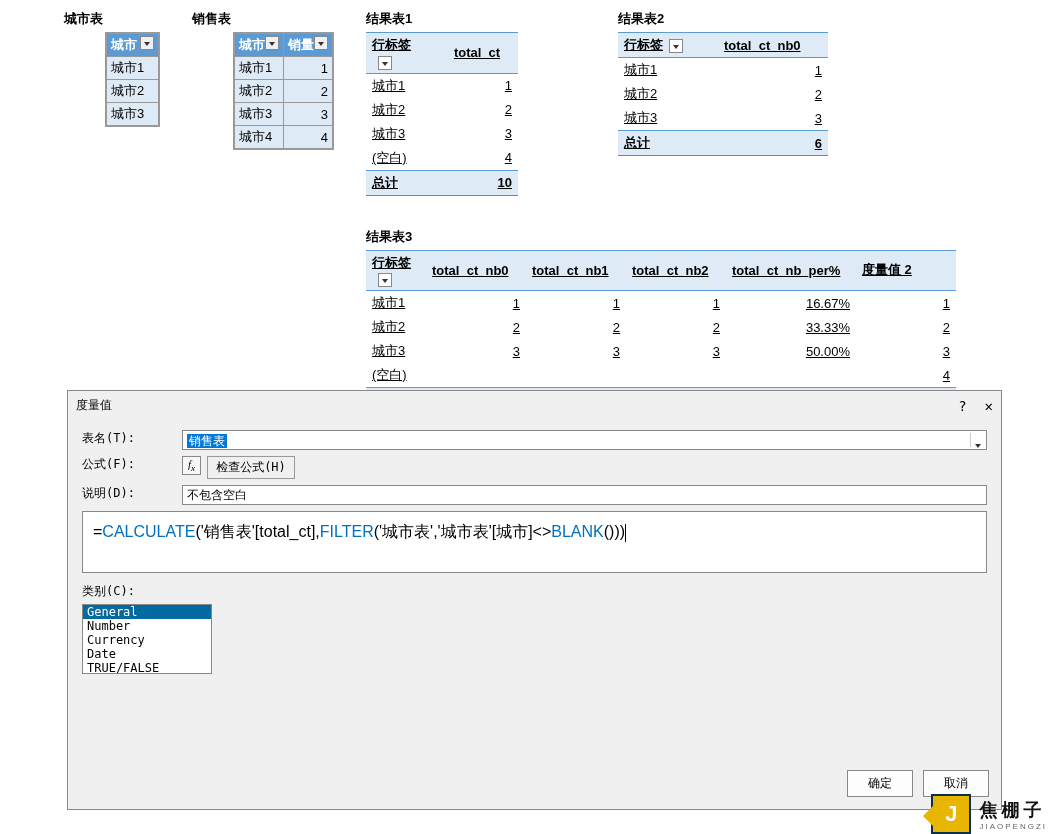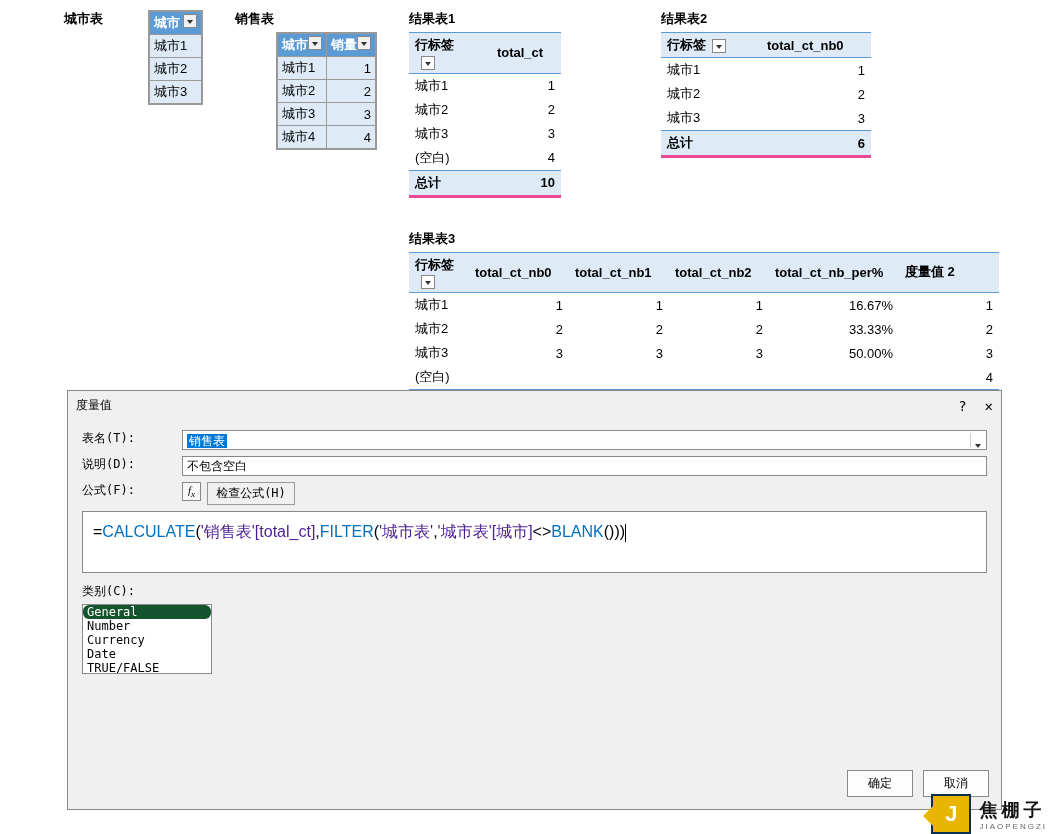--- a/index.html
+++ b/index.html
@@ -10,30 +10,30 @@
   .small-table { border: 1px solid #999; margin-left: 41px; }
   .small-table table { border-collapse: collapse; }
   .small-table th { background: #5b9bd5; color: #fff; font-weight: bold; font-size: 13px; padding: 2px 4px; text-align: left; border: 1px solid #999; position: relative; }
   .small-table td { background: #deebf7; padding: 2px 4px; border: 1px solid #999; font-size: 13px; }
   .small-table.city th { width: 52px; }
   .small-table.sales td:nth-child(2) { text-align: right; }
   
   .dropdown-icon { display: inline-block; width: 14px; height: 14px; background: #f0f0f0; border: 1px solid #888; position: relative; vertical-align: middle; float: right; }
   .dropdown-icon::after { content: ""; position: absolute; left: 3px; top: 5px; border-left: 3px solid transparent; border-right: 3px solid transparent; border-top: 4px solid #333; }
   .pivot-title { font-weight: bold; font-size: 13px; }
-  .pivot { border-collapse: collapse; }
+  .pivot { border-collapse: collapse; text-decoration: underline; }
   .pivot th { background: #deebf7; padding: 3px 6px; text-align: left; border-top: 1px solid #5b9bd5; border-bottom: 1px solid #5b9bd5; font-size: 13px; font-weight: bold; }
   .pivot td { padding: 3px 6px; font-size: 13px; }
   .pivot td.num { text-align: right; }
-  .pivot tr.total td { background: #deebf7; font-weight: bold; border-top: 1px solid #5b9bd5; border-bottom: 3px solid #ec4899; }
+  .pivot tr.total td { background: #deebf7; font-weight: bold; border-top: 1px solid #5b9bd5; border-bottom: 1px solid #ec4899; }
   .pivot .label-cell { position: relative; }
   .pivot .dd { display: inline-block; width: 14px; height: 14px; background: #fff; border: 1px solid #888; position: relative; vertical-align: middle; margin-left: 6px; }
   .pivot .dd::after { content: ""; position: absolute; left: 3px; top: 5px; border-left: 3px solid transparent; border-right: 3px solid transparent; border-top: 4px solid #333; }
   
-  .col1 { display: flex; flex-direction: row; gap: 4px; }
+  .col1 { display: flex; flex-direction: column; gap: 4px; }
   .col2 { display: flex; flex-direction: column; gap: 4px; }
   
   .pivot-row { display: flex; gap: 100px; }
   .pivot-block { display: flex; flex-direction: column; gap: 4px; }
   
   .right-col { display: flex; flex-direction: column; gap: 32px; }
   
   
   .dialog { position: absolute; left: 67px; top: 390px; width: 935px; height: 420px; border: 1px solid #888; background: #f0f0f0; font-family: "SimSun", monospace; font-size: 12px; }
   .dialog-title-bar { display: flex; justify-content: space-between; align-items: center; padding: 6px 8px; background: #f0f0f0; }
@@ -48,27 +48,27 @@
   .combo { position: relative; }
   .combo .combo-arrow { position: absolute; right: 2px; top: 2px; width: 14px; height: 14px; border-left: 1px solid #ccc; text-align: center; }
   .combo .combo-arrow::after { content: ""; display: inline-block; border-left: 3px solid transparent; border-right: 3px solid transparent; border-top: 4px solid #333; position: relative; top: 4px; }
   .selected-text { background: #0078d7; color: #fff; padding: 0 2px; }
   
   .fx-btn { display: inline-block; border: 1px solid #888; padding: 1px 5px; font-style: italic; font-size: 11px; margin-right: 6px; background: #f8f8f8; font-family: serif; }
   .check-btn { display: inline-block; border: 1px solid #999; padding: 2px 8px; font-size: 12px; background: #f0f0f0; }
   
   .formula-box { margin-top: 6px; border: 1px solid #888; background: #fff; padding: 10px; font-size: 16px; height: 62px; font-family: "Microsoft YaHei", Arial; }
   .formula-box .fn { color: #0070c0; }
-  .formula-box .str { color: #4c1d95; }
+  .formula-box .str { color: #000000; }
   .cursor-bar { display: inline-block; width: 1px; height: 18px; background: #000; vertical-align: middle; }
   
   .format-label { margin: 10px 0 4px 0; font-size: 12px; }
   .category-box { border: 1px solid #888; background: #fff; width: 130px; height: 70px; overflow: auto; font-size: 12px; font-family: "SimSun", monospace; }
   .category-box div { padding: 0px 4px; }
-  .category-box .sel { background: #14532d; color: #fff; border-radius: 6px; }
+  .category-box .sel { background: #0369a1; color: #fff; }
   
   .dialog-buttons { position: absolute; right: 12px; bottom: 12px; display: flex; gap: 10px; }
   .dialog-buttons button { border: 1px solid #888; background: #fdfdfd; padding: 4px 20px; font-size: 12px; font-family: inherit; }
   
   .watermark { position: absolute; right: 8px; bottom: 0px; display: flex; align-items: center; gap: 8px; }
   .wm-badge { width: 40px; height: 40px; background: #e8b500; display: flex; align-items: center; justify-content: center; color: #fff; font-weight: bold; font-size: 22px; font-family: Arial; border: 2px solid #0a3050; position: relative; }
   .wm-badge::before { content: ""; position: absolute; left: -10px; top: 10px; border-top: 10px solid transparent; border-bottom: 10px solid transparent; border-right: 10px solid #e8b500; }
   .wm-text { font-family: "SimHei", sans-serif; color: #111; }
   .wm-text .cn { font-size: 18px; letter-spacing: 4px; font-weight: bold; }
   .wm-text .py { font-size: 8px; letter-spacing: 2px; color: #666; }
@@ -259,27 +259,27 @@
       <span>?</span>
       <span>✕</span>
     </div>
   </div>
   <div class="dialog-body">
     <div class="form-row">
       <div class="form-label">表名(T):</div>
       <div class="form-input combo"><span class="selected-text">销售表</span><span class="combo-arrow"></span></div>
     </div>
     <div class="form-row">
-      <div class="form-label">说明(D):</div>
-      <input class="form-input" value="不包含空白" style="">
-    </div>
-    <div class="form-row">
       <div class="form-label">公式(F):</div>
       <span class="fx-btn">f<sub>x</sub></span>
       <span class="check-btn">检查公式(H)</span>
+    </div>
+    <div class="form-row">
+      <div class="form-label">说明(D):</div>
+      <input class="form-input" value="不包含空白" style="">
     </div>
     <div class="formula-box"><span>=</span><span class="fn">CALCULATE</span><span>(</span><span class="str">'销售表'[total_ct]</span><span>,</span><span class="fn">FILTER</span><span>(</span><span class="str">'城市表'</span><span>,</span><span class="str">'城市表'[城市]</span><span>&lt;&gt;</span><span class="fn">BLANK</span><span>()))</span><span class="cursor-bar"></span></div>
 
     <div class="format-label">类别(C):</div>
     <div class="category-box">
       <div class="sel">General</div>
       <div>Number</div>
       <div>Currency</div>
       <div>Date</div>
       <div>TRUE/FALSE</div>

